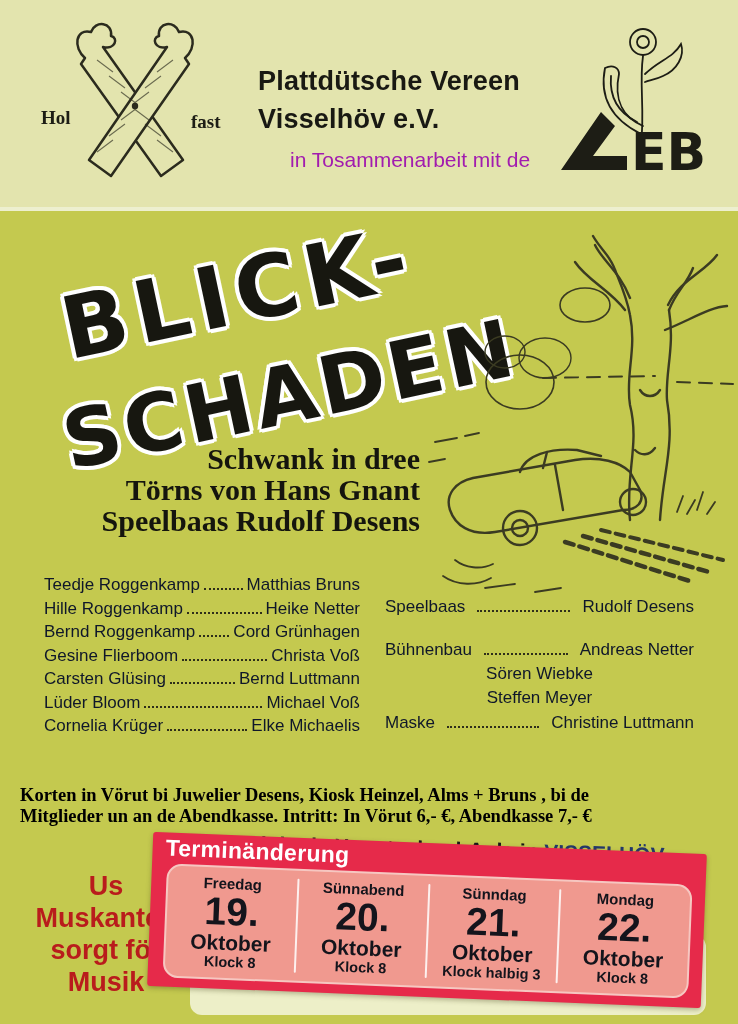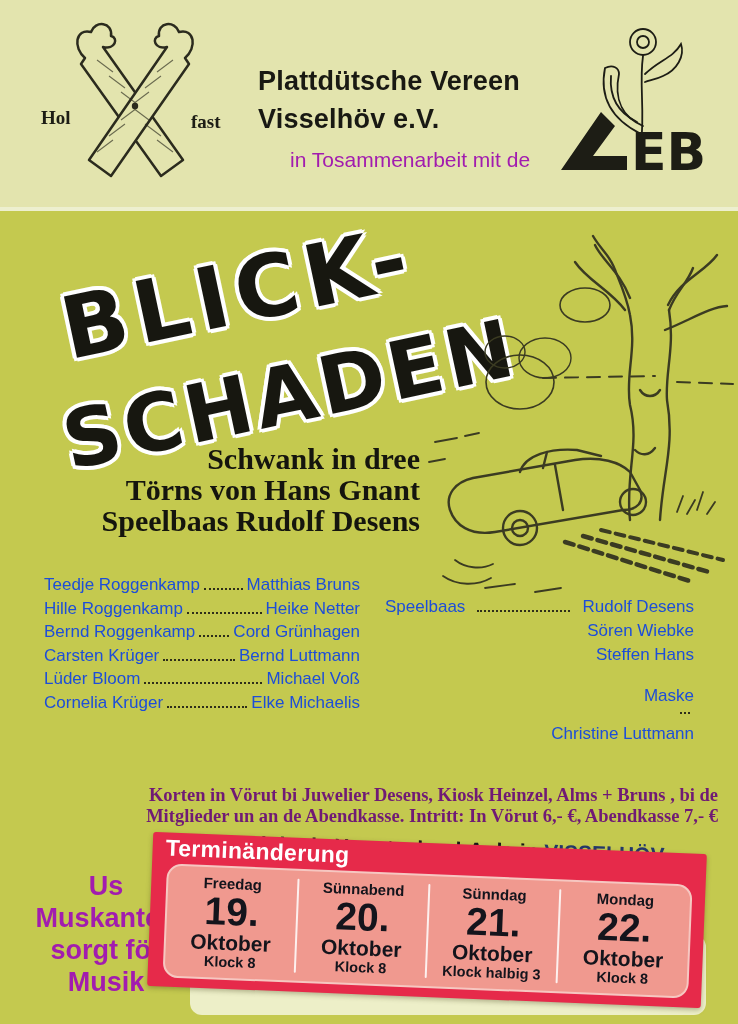--- a/index.html
+++ b/index.html
@@ -21,36 +21,36 @@
 
   
   .illu{position:absolute;left:425px;top:210px;width:313px;height:390px;}
 
   
   .subtitle{position:absolute;right:318px;top:443px;width:370px;text-align:right;font-family:"Liberation Serif",serif;font-weight:bold;font-size:30px;line-height:31px;color:#15150e;white-space:nowrap;}
 
   
   .cast{position:absolute;left:44px;top:576px;width:316px;}
   .crew{position:absolute;left:385px;top:598px;width:309px;}
-  .crow{display:flex;align-items:flex-end;font-size:17px;line-height:17px;color:#1d4ed8;margin-bottom:6.5px;white-space:nowrap;}
+  .crow{display:flex;align-items:flex-end;font-size:17px;line-height:17px;color:#0f172a;margin-bottom:6.5px;white-space:nowrap;}
   .crew .crow{margin-bottom:7px;gap:8px;}
   .crow .leader{flex:1;min-width:10px;border-bottom:2px dotted #2e2e1a;margin:0 4px 3px 4px;}
-  .crow.cont{justify-content:flex-end;}
+  .crow.cont{justify-content:center;}
   .crow.gap26{margin-top:26px;}
-  .crow.gap24{margin-top:24px;flex-direction:column;}
-
-  
-  .tickets{position:absolute;left:20px;top:785px;width:698px;text-align:right;font-family:"Liberation Serif",serif;font-weight:bold;font-size:18.5px;line-height:21px;color:#701a75;}
+  .crow.gap24{margin-top:8px;}
+
+  
+  .tickets{position:absolute;left:20px;top:785px;width:698px;text-align:left;font-family:"Liberation Serif",serif;font-weight:bold;font-size:18.5px;line-height:21px;color:#000000;}
 
   
   .venue{position:absolute;left:182px;top:830px;font-weight:bold;font-size:21px;color:#17171a;white-space:nowrap;transform:rotate(1.6deg);transform-origin:left top;z-index:2;}
   .venue .city{color:#24386b;}
 
   
-  .music{position:absolute;left:22px;top:870px;width:168px;text-align:center;font-weight:bold;font-size:27px;line-height:32px;color:#a21caf;z-index:2;}
+  .music{position:absolute;left:22px;top:870px;width:168px;text-align:center;font-weight:bold;font-size:27px;line-height:32px;color:#b91c1c;z-index:2;}
 
   
   .under-sticker{position:absolute;left:190px;top:935px;width:516px;height:80px;background:#edefc8;border-radius:12px;z-index:1;}
   .sticker{position:absolute;left:150px;top:843px;width:554px;height:154px;background:#e62a4a;transform:rotate(2.3deg);border-radius:3px;z-index:3;box-shadow:0 2px 5px rgba(60,60,20,.35);}
   .sticker .label{position:absolute;left:13px;top:2px;color:#ffffff;font-weight:bold;font-size:23px;letter-spacing:.3px;}
   .panel{position:absolute;left:15px;right:13px;top:31px;bottom:9px;background:#f0998f;border:2px solid #f6c7c1;border-radius:15px;display:flex;align-items:stretch;}
   .dcol{flex:1;display:flex;flex-direction:column;align-items:center;justify-content:center;color:#14141c;text-align:center;}
   .dcol .day{font-weight:bold;font-size:15px;}
   .dcol .num{font-weight:bold;font-size:39px;line-height:1;}
   .dcol .month{font-weight:bold;font-size:21px;line-height:1.1;}
@@ -159,47 +159,57 @@
         <span>Hille Roggenkamp</span>
         <span class="leader"></span>
         <span>Heike Netter</span>
       </div>
     <div class="crow">
         <span>Bernd Roggenkamp</span>
         <span class="leader"></span>
         <span>Cord Grünhagen</span>
       </div>
     <div class="crow">
-        <span>Carsten Krüger</span>
+        <span>Gesine Flierboom</span>
+        <span class="leader"></span>
+        <span>Christa Voß</span>
+      </div>
+    <div class="crow">
+        <span>Carsten Glüsing</span>
         <span class="leader"></span>
         <span>Bernd Luttmann</span>
       </div>
     <div class="crow">
         <span>Lüder Bloom</span>
         <span class="leader"></span>
         <span>Michael Voß</span>
       </div>
     <div class="crow">
         <span>Cornelia Krüger</span>
         <span class="leader"></span>
         <span>Elke Michaelis</span>
       </div>
   </div>
 
   <div class="crew">
     <div class="crow">
         <span>Speelbaas</span>
         <span class="leader"></span>
         <span>Rudolf Desens</span>
+      </div>
+    <div class="crow gap26">
+        <span>Bühnenbau</span>
+        <span class="leader"></span>
+        <span>Andreas Netter</span>
       </div>
     <div class="crow cont">
         <span>Sören Wiebke</span>
       </div>
     <div class="crow cont">
-        <span>Steffen Hans</span>
+        <span>Steffen Meyer</span>
       </div>
     <div class="crow gap24">
         <span>Maske</span>
         <span class="leader"></span>
         <span>Christine Luttmann</span>
       </div>
   </div>
 
   <div class="tickets">
     <div>Korten in Vörut bi Juwelier Desens, Kiosk Heinzel, Alms + Bruns , bi de</div>

